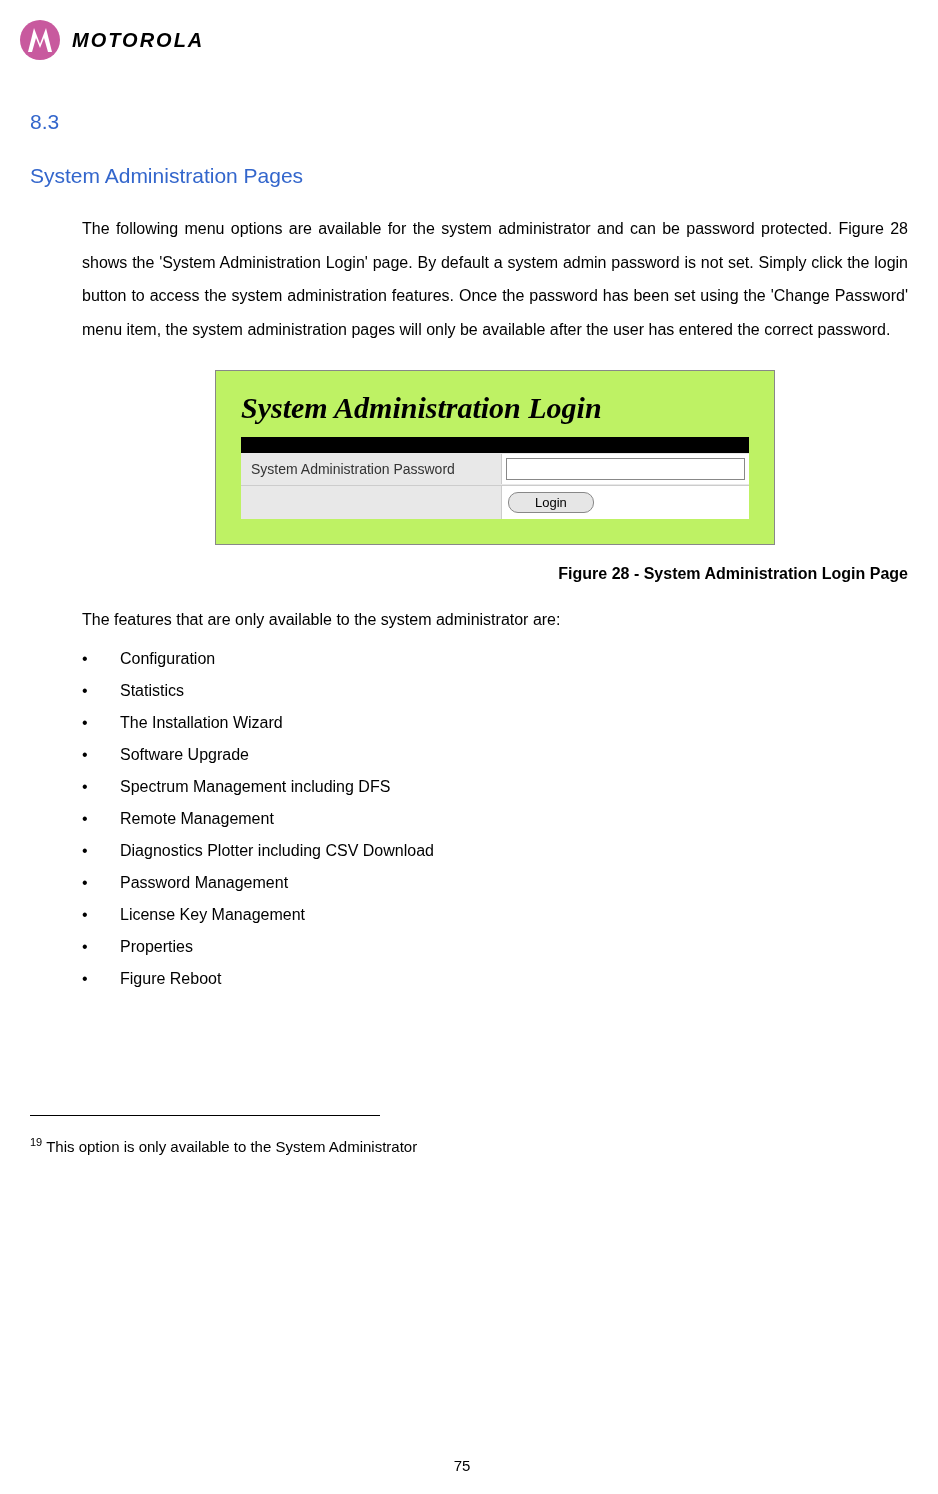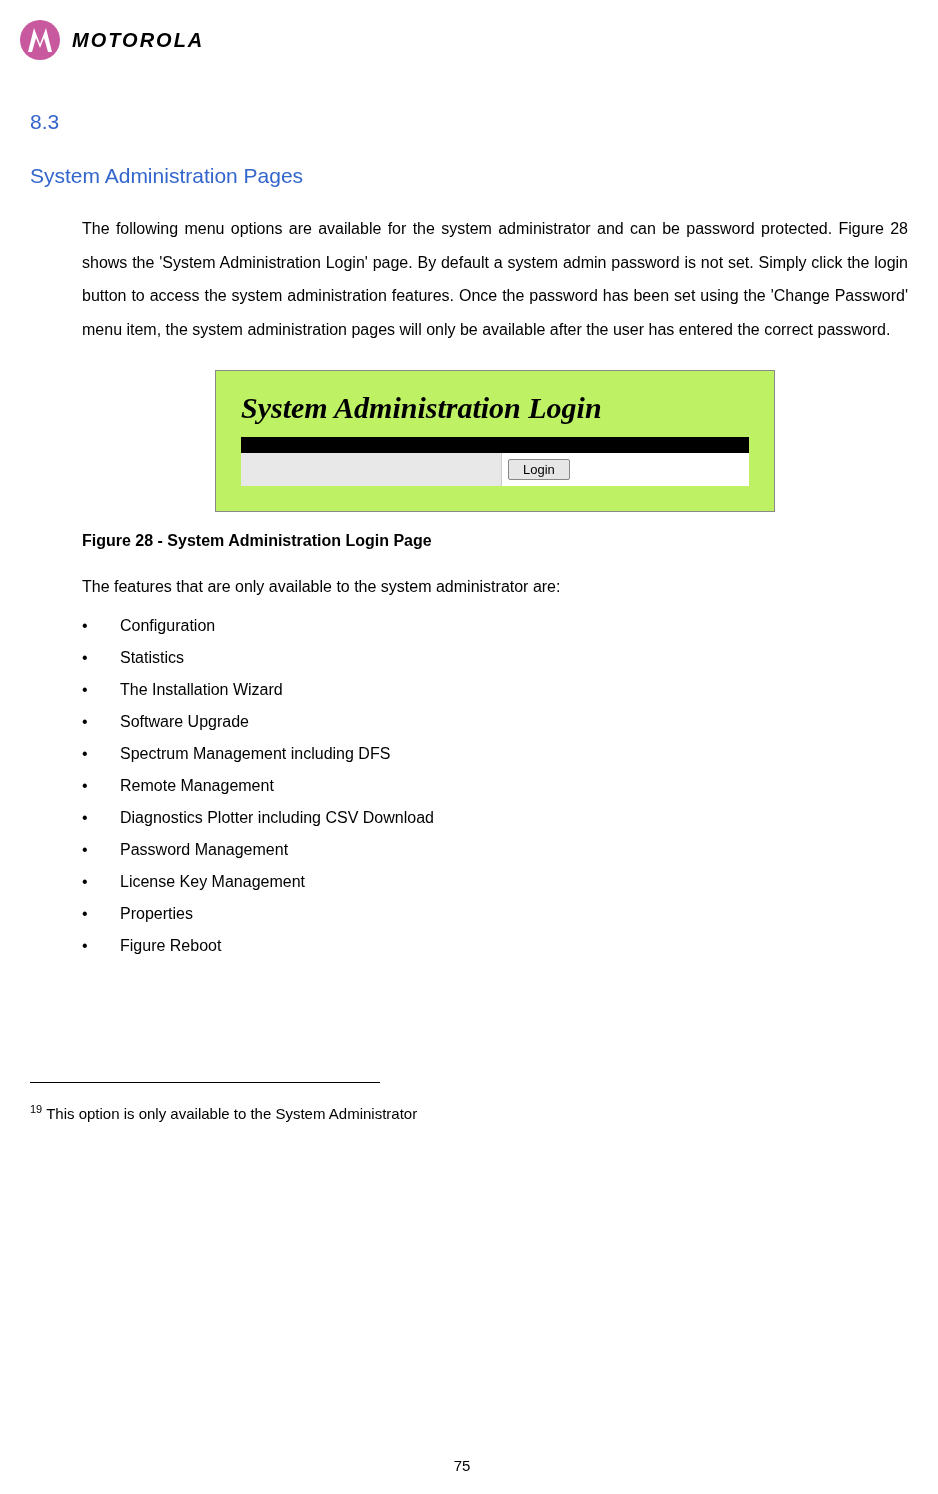--- a/index.html
+++ b/index.html
@@ -114,31 +114,31 @@
       background: #e8e8e8;
     }
     .login-button-cell {
       margin-left: 260px;
       padding: 6px;
       border-left: 1px solid #ccc;
       background: #fff;
       flex: 1;
     }
     .login-button {
-      padding: 2px 14px;
+      padding: 2px 26px;
       background: #e6e6e6;
       border: 1px solid #888;
-      border-radius: 2px;
+      border-radius: 10px;
       font-size: 13px;
       font-family: Arial, sans-serif;
       text-align: center;
     }
     .figure-caption {
       font-weight: bold;
-      text-align: left;
+      text-align: right;
       font-size: 16px;
       margin-left: 52px;
       margin-bottom: 28px;
     }
     .features-intro {
       font-size: 16px;
       margin-left: 52px;
       margin-bottom: 14px;
     }
     .feature-list {
@@ -198,20 +198,26 @@
     <span>8.3</span>
     <span>System Administration Pages</span>
   </h2>
 
   <p class="body-text">The following menu options are available for the system administrator and can be password protected. Figure 28 shows the 'System Administration Login' page. By default a system admin password is not set. Simply click the login button to access the system administration features. Once the password has been set using the 'Change Password' menu item, the system administration pages will only be available after the user has entered the correct password.</p>
 
   <div class="figure-container">
     <div class="figure-box">
       <div class="figure-title">System Administration Login</div>
       <div class="login-dark-bar"></div>
+      <div class="login-row">
+        <div class="login-label">System Administration Password</div>
+        <div class="login-input-cell">
+          <input type="password" class="login-input" style="">
+        </div>
+      </div>
       <div class="login-button-row">
         <div class="login-button-cell">
           <button class="login-button">Login</button>
         </div>
       </div>
     </div>
   </div>
 
   <div class="figure-caption">Figure 28 - System Administration Login Page</div>
 

